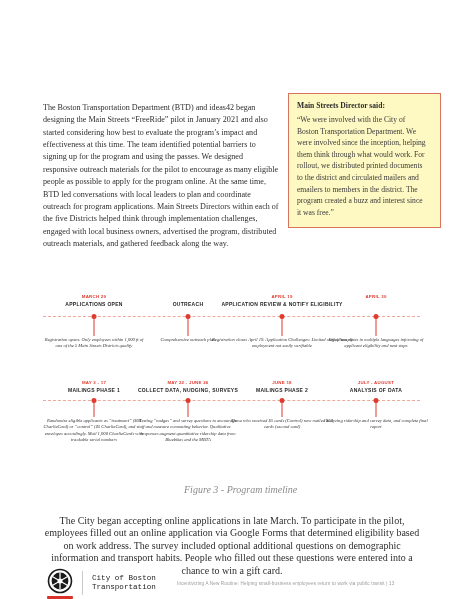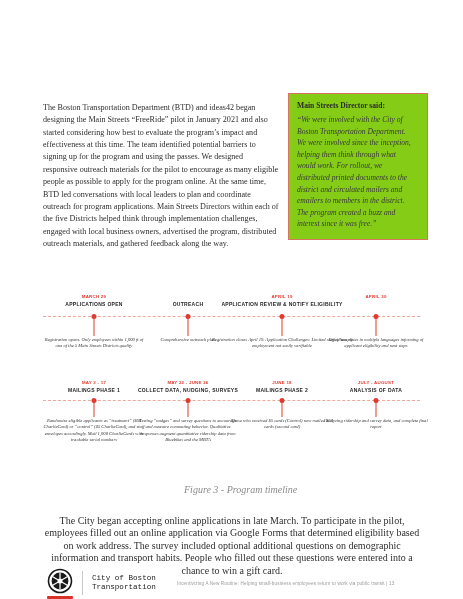--- a/index.html
+++ b/index.html
@@ -17,32 +17,32 @@
   .body-col{
     position:absolute;
     left:43px; top:86px; width:236px;
     font-size:8.1px; line-height:12.35px;
     color:#2e2e2e; text-align:left;
   }
 
   
   .callout{
     position:absolute;
-    left:288px; top:85px; width:140px;
-    background:#84cc16;
+    left:288px; top:85px; width:153px;
+    background:#fef9c3;
     border:1px solid #d8755f;
     box-sizing:border-box;
     padding:7px 12px 9px 8px;
   }
   .callout-title{
     font-size:7.6px; font-weight:bold; color:#2b2b2b;
     margin-bottom:3px; line-height:10px;
   }
   .callout-quote{
-    font-size:7.6px; font-style:italic; color:#3a3a3a;
+    font-size:7.6px; color:#3a3a3a;
     line-height:11.6px;
   }
 
   
   .sec-head{
     position:absolute;
     left:43px; top:269px;
     font-family:"Liberation Sans", sans-serif;
     font-size:11px; font-weight:bold; letter-spacing:.4px;
     color:#4a80b4;

